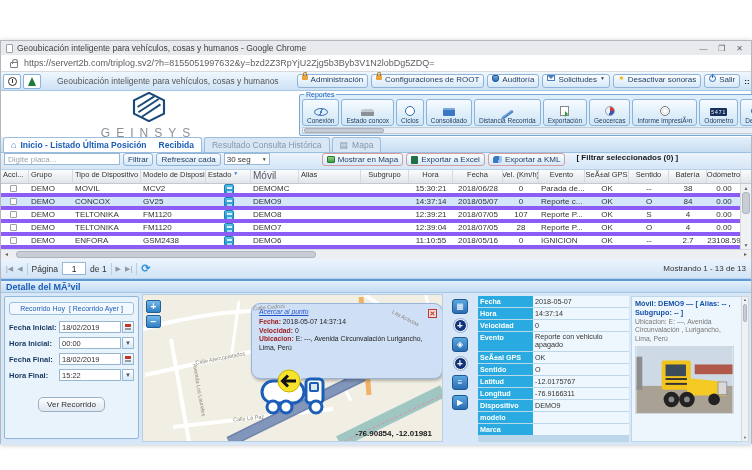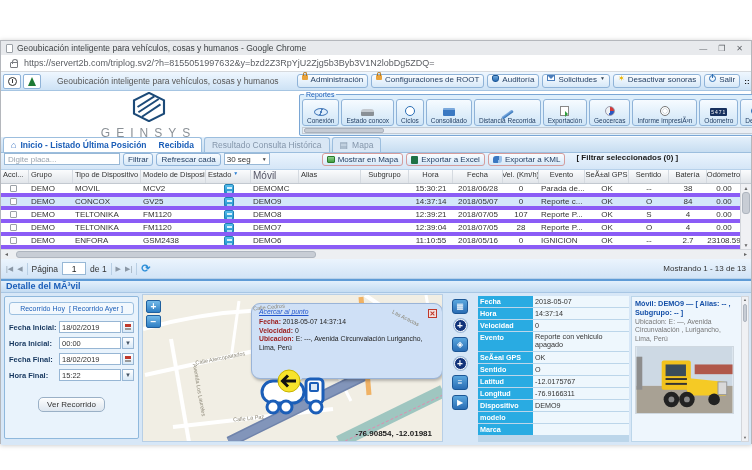--- a/index.html
+++ b/index.html
@@ -99,21 +99,21 @@
 .harrow{position:absolute;top:0;width:11px;height:9px;text-align:center;line-height:9px;}
 .harrow.l{left:0;}.harrow.r{right:0;}
 
 .pager{height:20px;background:linear-gradient(#ebf4fd,#d2e4f6);border-bottom:1px solid #b7d1ea;display:flex;align-items:center;gap:4px;padding:0 5px;font-size:8.5px;color:#333;}
 .pgbtn{color:#8b98a6;font-size:7px;}
 .pgin{width:24px;height:13px;border:1px solid #98b8d6;text-align:center;font-size:8.5px;color:#222;background:#fff;}
 .sepv{width:1px;height:12px;background:#b9cfe4;}
 .refresh{color:#2e8fd8;font-size:11px;font-weight:bold;}
 .showing{margin-left:auto;font-size:8px;color:#333;}
 
-.dethdr{height:14px;background:linear-gradient(#e3f0fc,#c4dcf2);border-top:2px solid #5e9bd6;border-bottom:1px solid #a8c6e4;display:flex;padding:0 5px;font-weight:bold;color:#1b5eb8;font-size:9px;}
+.dethdr{height:14px;background:linear-gradient(#e3f0fc,#c4dcf2);border-top:2px solid #5e9bd6;border-bottom:1px solid #a8c6e4;display:flex;align-items:center;padding:0 5px;font-weight:bold;color:#1b5eb8;font-size:9px;}
 .bottom{position:relative;height:152px;background:#d7e7f7;}
 .leftpanel{position:absolute;left:3px;top:3px;width:135px;bottom:6px;background:#e9f3fc;border:1px solid #8fb8dc;border-radius:2px;padding:5px 4px 0;}
 .rc-tabs{border:1px solid #9cc0e0;border-radius:3px;padding:2px 2px;font-size:7px;color:#1b5eb8;display:flex;gap:4px;background:#f2f8fd;margin-bottom:6px;white-space:nowrap;justify-content:center;}
 .frow{display:flex;align-items:center;margin-bottom:4px;font-size:7.5px;color:#16375f;font-weight:bold;}
 .flab{width:50px;flex:0 0 auto;}
 .fin{flex:1;height:12px;border:1px solid #97b6d4;background:#fff;display:flex;align-items:center;padding:0 2px;font-weight:normal;color:#333;font-size:7.5px;}
 .sidebtn{width:12px;height:12px;border:1px solid #97b6d4;background:linear-gradient(#fff,#d9e9f7);margin-left:1px;flex:0 0 auto;position:relative;font-size:6px;color:#456;text-align:center;line-height:11px;}
 .sidebtn.cal:before{content:"";position:absolute;left:2px;top:2px;right:2px;height:3px;background:#c0392b;}
 .sidebtn.cal:after{content:"";position:absolute;left:2px;top:6px;right:2px;bottom:2px;background:#fff;border:1px solid #999;}
 .verbtn{display:block;margin:16px auto 0;height:15px;padding:0 8px;font-size:8px;color:#333;background:linear-gradient(#fdfdfd,#dde6ef);border:1px solid #9ab0c6;border-radius:5px;}

